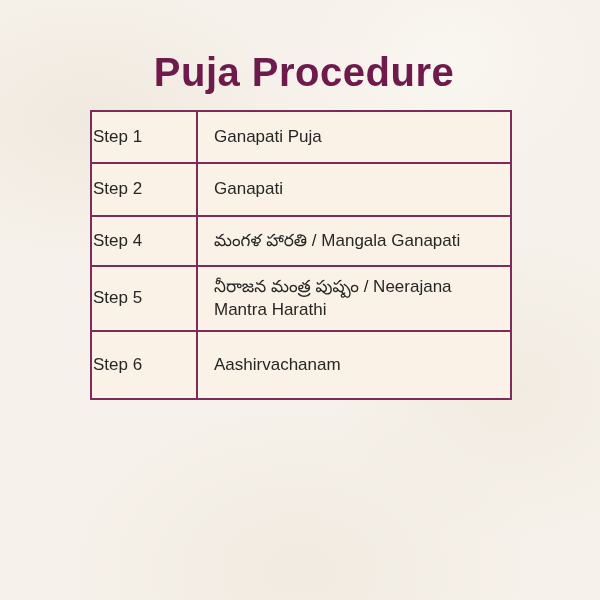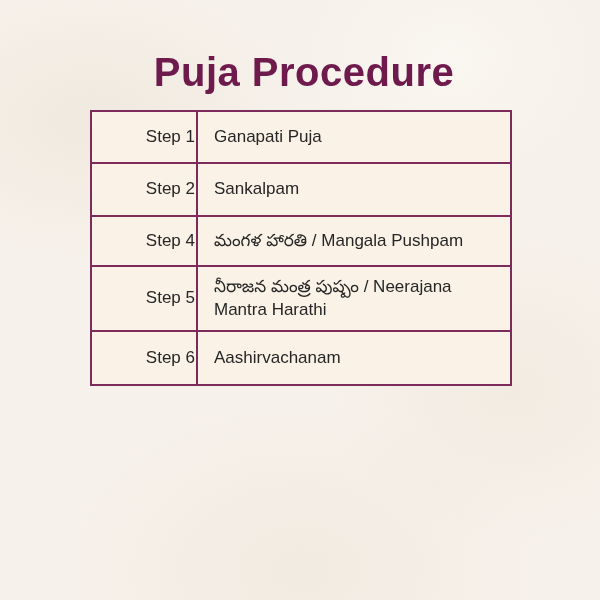--- a/index.html
+++ b/index.html
@@ -48,53 +48,53 @@
   table.steps td {
     border: 2px solid #7d2b5b;
     background-color: #faf2e7;
     color: #262626;
     font-size: 17px;
     line-height: 1.35;
     vertical-align: middle;
   }
   td.step-cell {
     width: 102px;
-    text-align: right;
+    text-align: left;
   }
   td.desc-cell {
     text-align: left;
     padding: 4px 8px 4px 16px;
   }
   tr.row-1 { height: 52px; }
   tr.row-2 { height: 53px; margin-left: 36px; }
   tr.row-3 { height: 53px; }
   tr.row-4 { height: 50px; border-radius: 22px; }
   tr.row-5 { height: 65px; }
-  tr.row-6 { height: 54px; margin-left: 30px; }
+  tr.row-6 { height: 68px; margin-left: 30px; }
 </style>
 </head>
 <body>
 
 <div class="canvas">
 
   <h1 class="title">Puja Procedure</h1>
 
   <table class="steps">
     <tbody>
       <tr class="row-1">
         <td class="step-cell">Step 1</td>
         <td class="desc-cell">Ganapati Puja</td>
       </tr>
       <tr class="row-2">
         <td class="step-cell">Step 2</td>
-        <td class="desc-cell">Sankalpam</td>
+        <td class="desc-cell">Ganapati</td>
       </tr>
       <tr class="row-4">
         <td class="step-cell">Step 4</td>
-        <td class="desc-cell">మంగళ హారతి / Mangala Pushpam</td>
+        <td class="desc-cell">మంగళ హారతి / Mangala Ganapati</td>
       </tr>
       <tr class="row-5">
         <td class="step-cell">Step 5</td>
         <td class="desc-cell">నీరాజన మంత్ర పుష్పం / Neerajana Mantra Harathi</td>
       </tr>
       <tr class="row-6">
         <td class="step-cell">Step 6</td>
         <td class="desc-cell">Aashirvachanam</td>
       </tr>
     </tbody>

